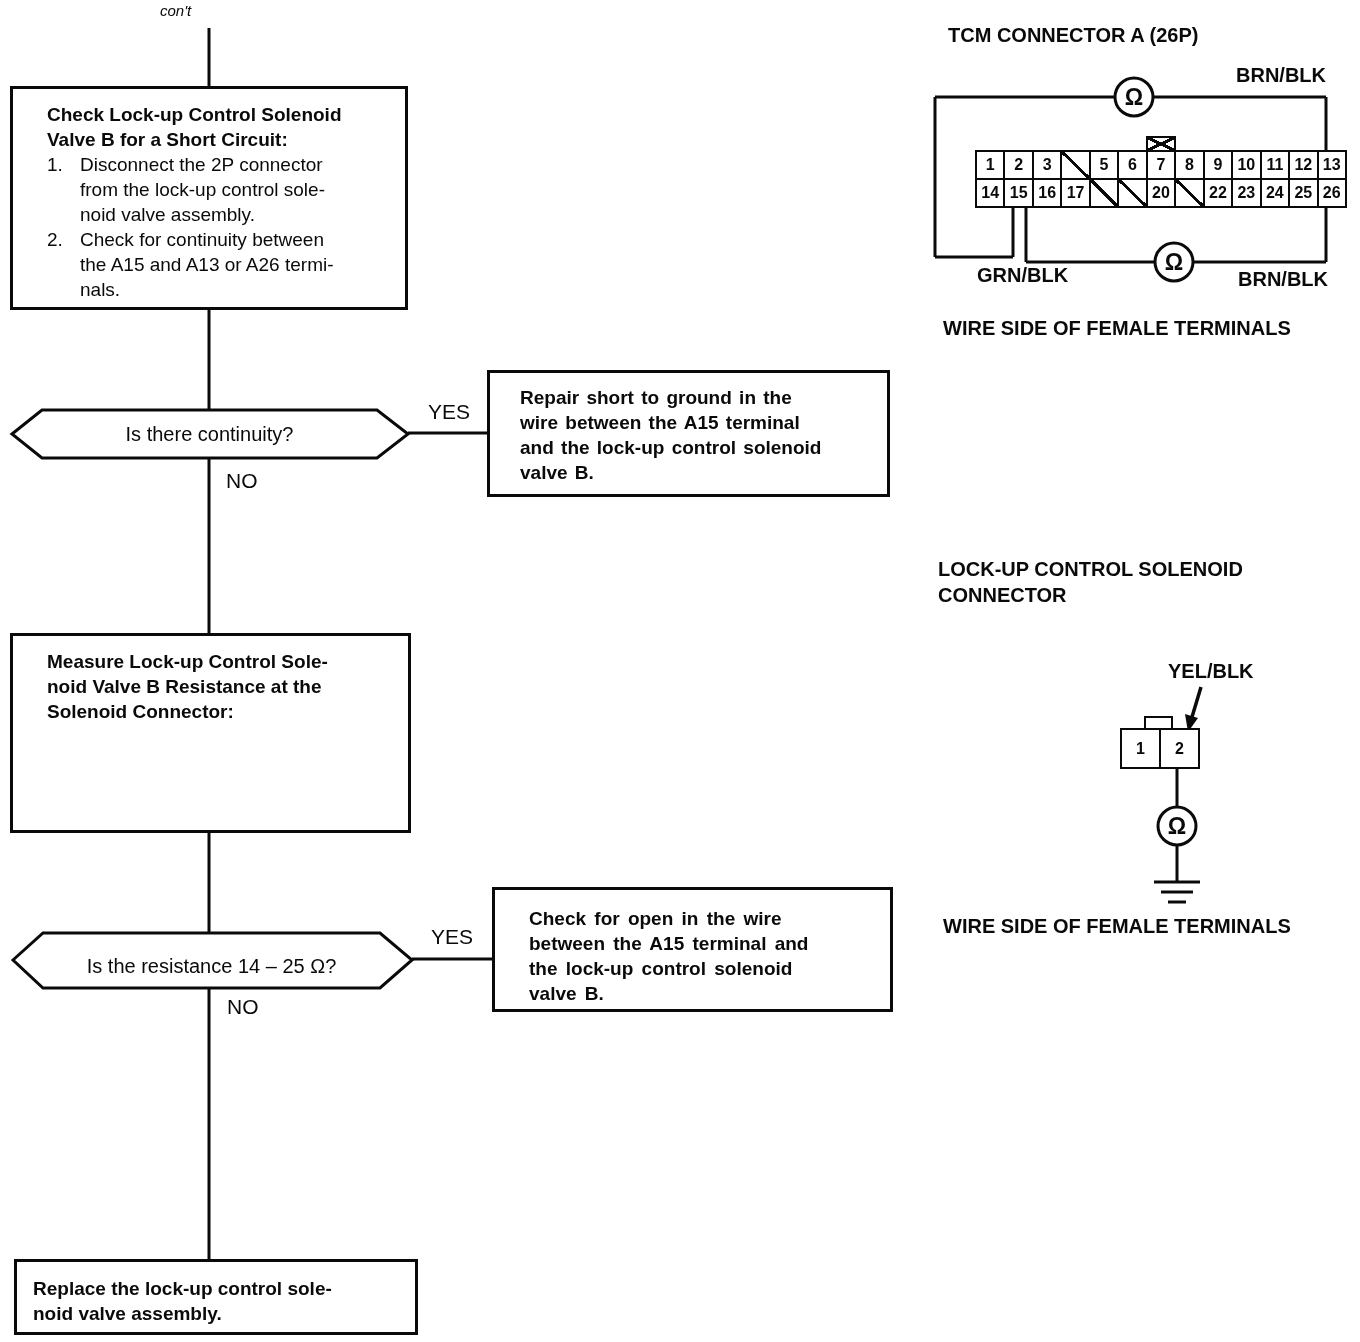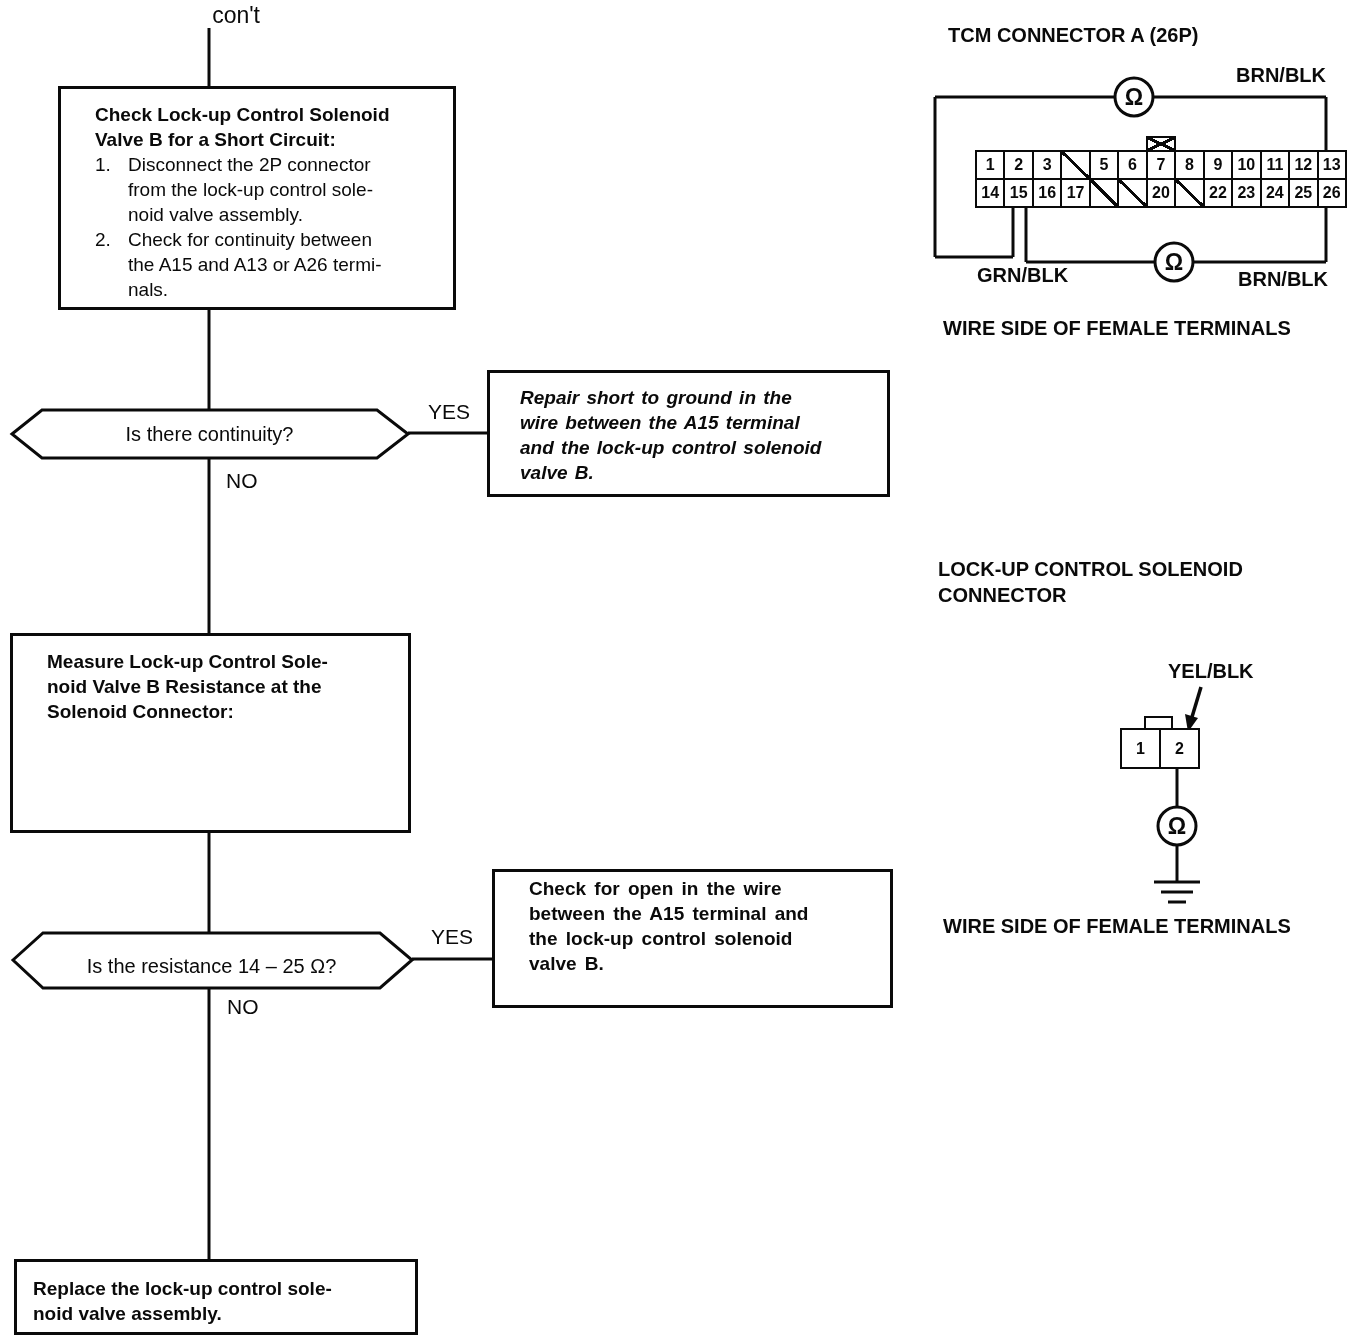--- a/index.html
+++ b/index.html
@@ -111,61 +111,61 @@
       <line x1="1177" y1="769" x2="1177" y2="807"></line>
       <circle cx="1177" cy="826" r="19" fill="#fff"></circle>
       <line x1="1177" y1="845" x2="1177" y2="882"></line>
       <line x1="1154" y1="882" x2="1200" y2="882"></line>
       <line x1="1161" y1="892" x2="1193" y2="892"></line>
       <line x1="1168" y1="902" x2="1186" y2="902"></line>
     </g>
     <text x="1177" y="834" text-anchor="middle" class="ohm-svg-text" fill="#0a0a0a">Ω</text>
   </svg>
 
-  <div class="abs" style="left:160px; top:2px; width:100px; text-align:right; font-size:23px; z-index:2;">con't</div>
-
-  <div class="pbox" style="left:10px; top:86px; width:398px; height:224px; padding:13px 14px 0 34px;margin-left:48px;">
+  <div class="abs" style="left:160px; top:2px; width:100px; text-align:left; font-size:15px; z-index:2;font-style:italic;">con't</div>
+
+  <div class="pbox" style="left:10px; top:86px; width:398px; height:224px; padding:13px 14px 0 34px;">
     <div class="txt bold">Check Lock-up Control Solenoid
 Valve B for a Short Circuit:</div>
     <div class="listrow">
       <div class="num">1.</div>
       <div class="txt">Disconnect the 2P connector
 from the lock-up control sole-
 noid valve assembly.</div>
     </div>
     <div class="listrow">
       <div class="num">2.</div>
       <div class="txt">Check for continuity between
 the A15 and A13 or A26 termi-
 nals.</div>
     </div>
   </div>
 
   <div class="dectext" style="left:42px; top:410px; width:335px; height:48px;">Is there continuity?</div>
   <div class="branchlbl" style="left:428px; top:400px;">YES</div>
   <div class="branchlbl" style="left:226px; top:469px;">NO</div>
 
-  <div class="pbox" style="left:487px; top:370px; width:403px; height:127px; padding:12px 5px 0 30px;font-style:italic;">
+  <div class="pbox" style="left:487px; top:370px; width:403px; height:127px; padding:12px 5px 0 30px;">
     <div class="txt bold" style="word-spacing:2px;">Repair short to ground in the
 wire between the A15 terminal
 and the lock-up control solenoid
 valve B.</div>
   </div>
 
   <div class="pbox" style="left:10px; top:633px; width:401px; height:200px; padding:13px 10px 16px 34px;">
     <div class="txt bold">Measure Lock-up Control Sole-
 noid Valve B Resistance at the
 Solenoid Connector:</div>
   </div>
 
   <div class="dectext" style="left:43px; top:933px; width:337px; height:67px;">Is the resistance 14 – 25 Ω?</div>
   <div class="branchlbl" style="left:431px; top:925px;">YES</div>
   <div class="branchlbl" style="left:227px; top:995px;">NO</div>
 
-  <div class="pbox" style="left:492px; top:869px; width:401px; height:139px; padding:4px 8px 0 34px;">
+  <div class="pbox" style="left:492px; top:887px; width:401px; height:125px; padding:16px 8px 0 34px;">
     <div class="txt bold" style="word-spacing:3px;">Check for open in the wire
 between the A15 terminal and
 the lock-up control solenoid
 valve B.</div>
   </div>
 
   <div class="pbox" style="left:14px; top:1259px; width:404px; height:76px; padding:14px 10px 0 16px;">
     <div class="txt bold">Replace the lock-up control sole-
 noid valve assembly.</div>
   </div>

